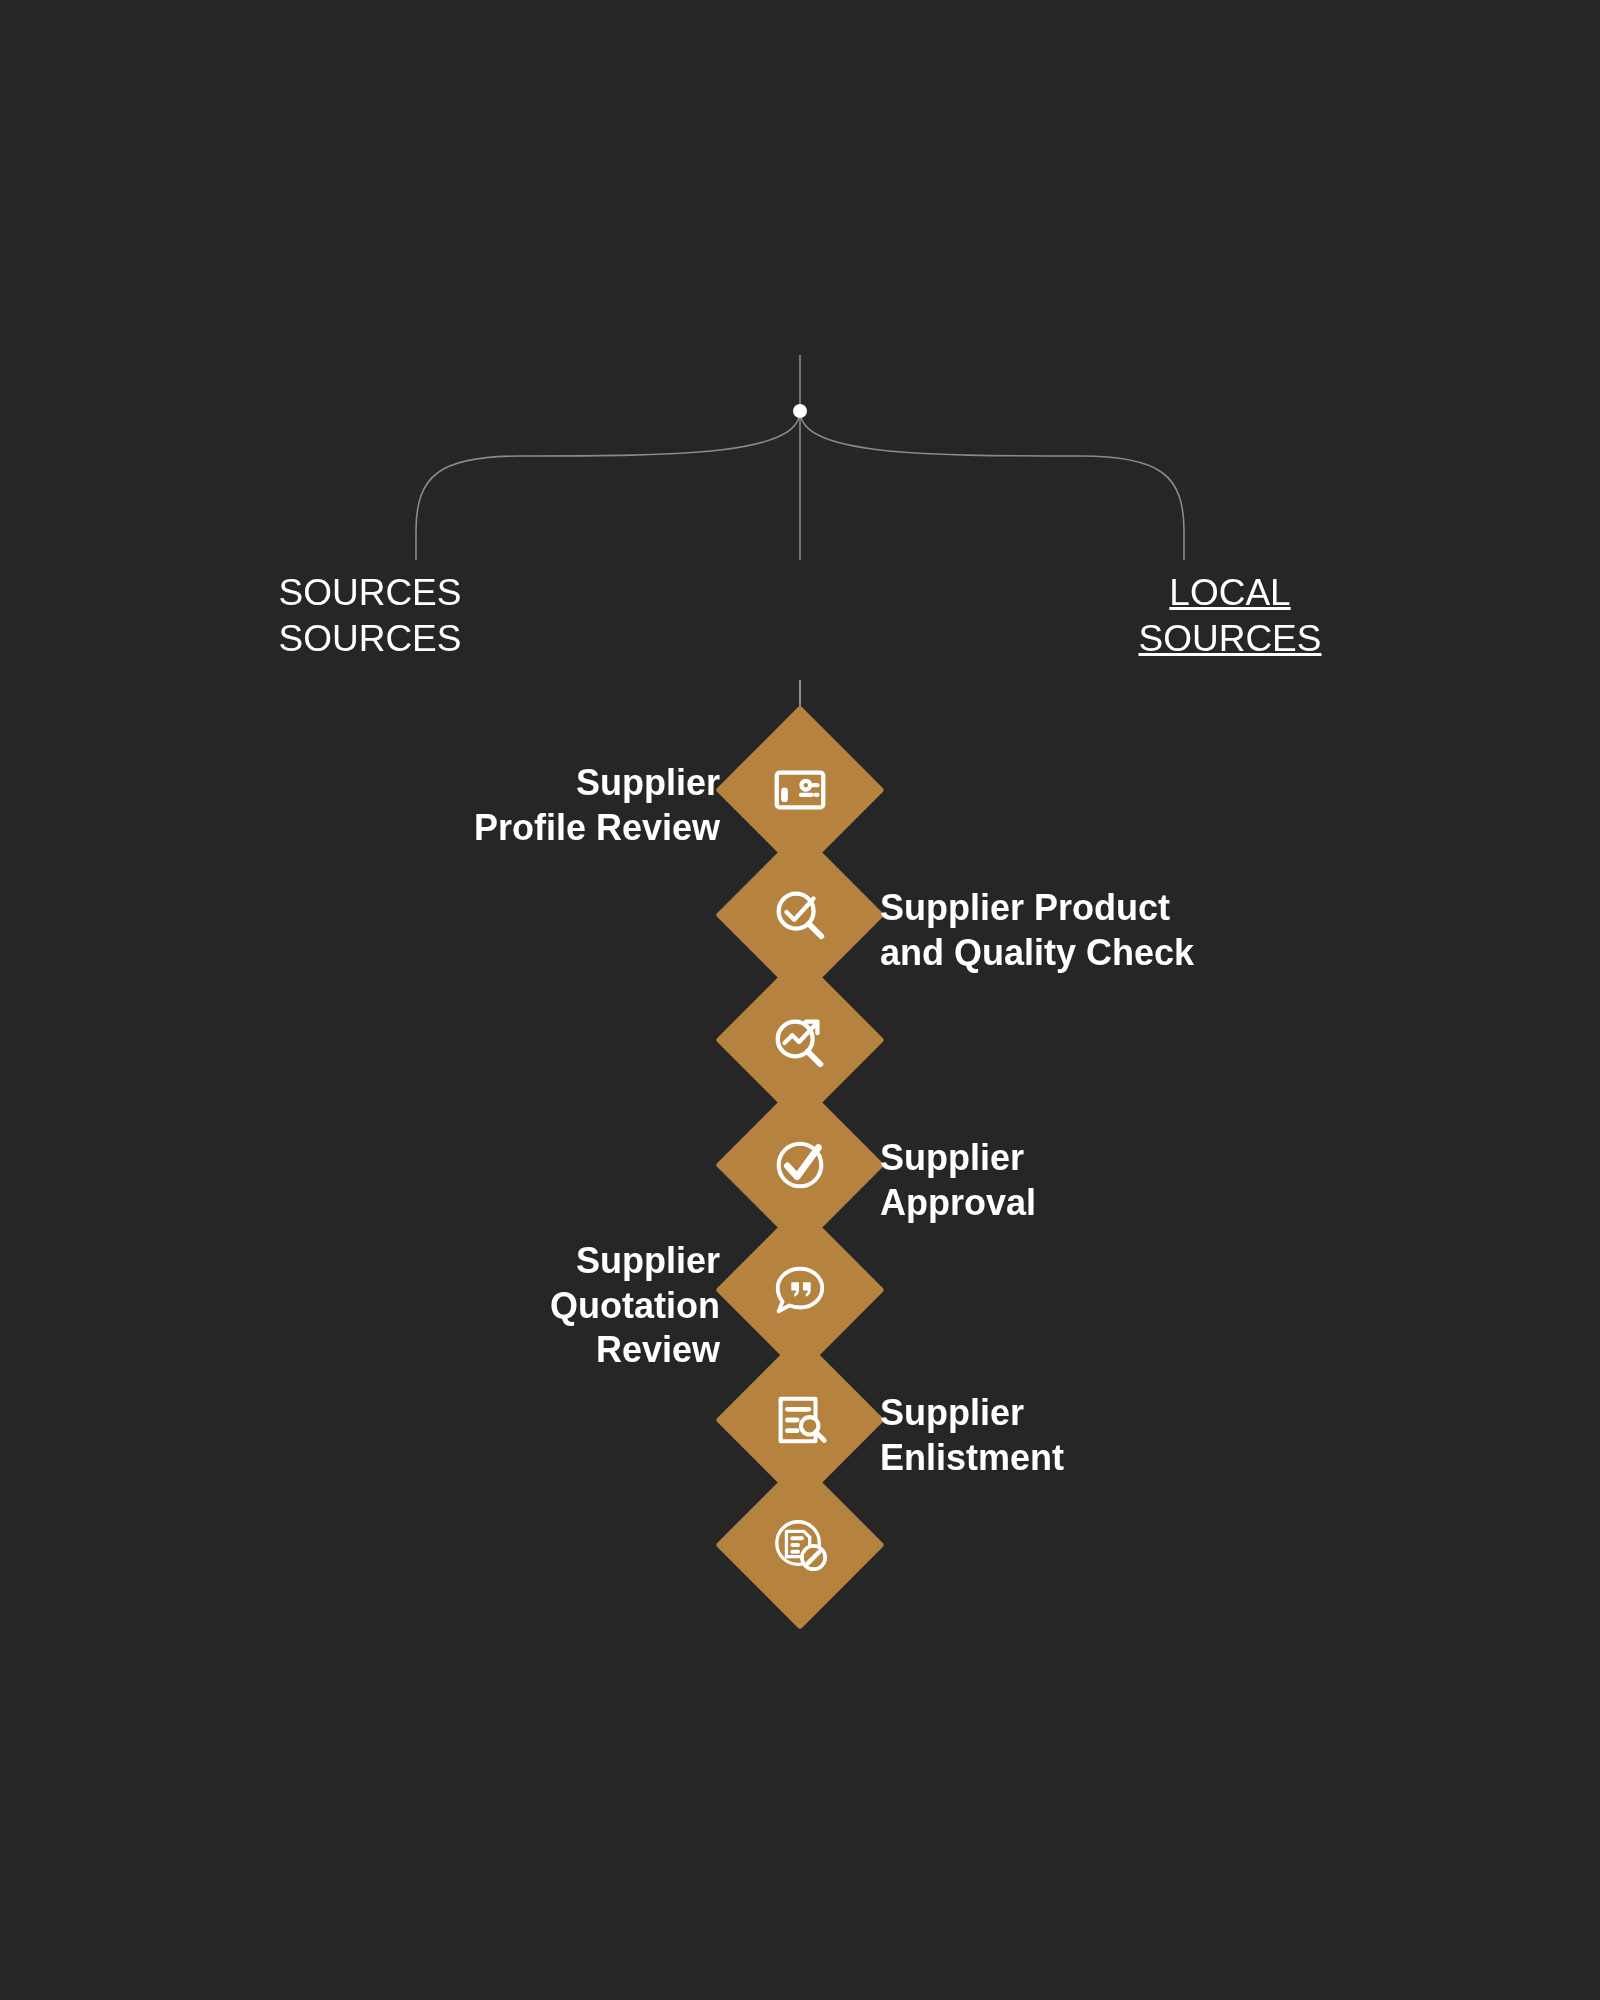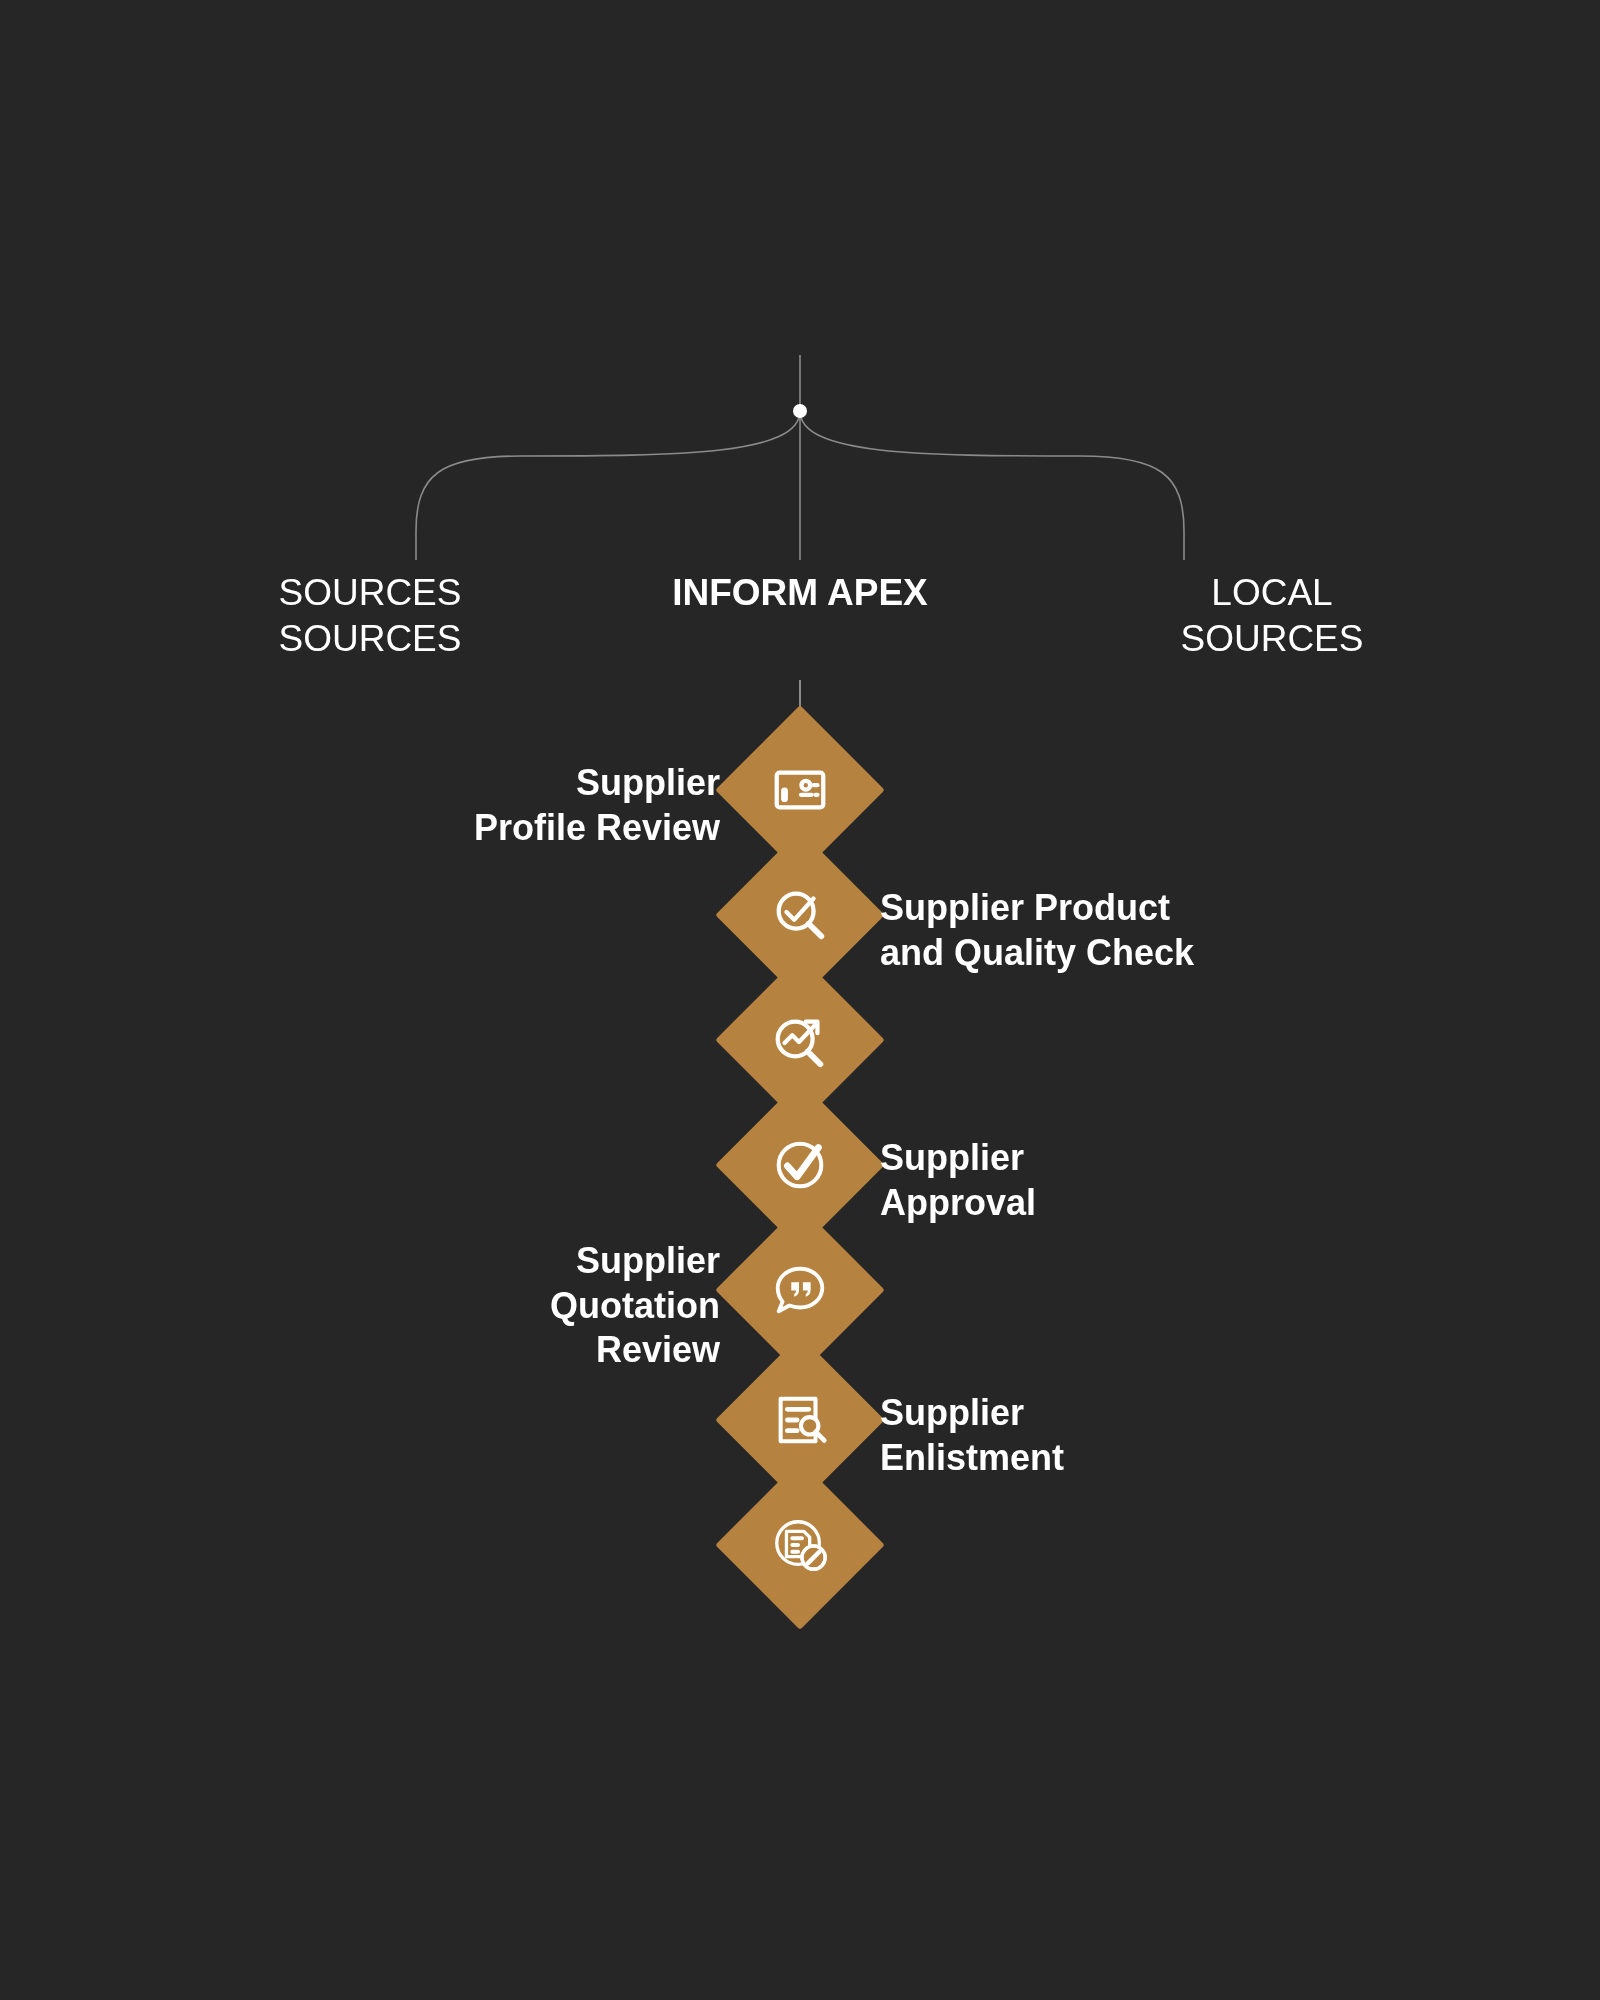--- a/index.html
+++ b/index.html
@@ -54,21 +54,21 @@
     position:absolute;
     text-align:center;
     color:#ffffff;
     font-size:37px;
     line-height:1.24;
   }
   .cat.light { font-weight:400; }
   .cat.bold  { font-weight:bold; }
   .cat-global { left:205px;  width:330px; }
   .cat-center { left:536px;  width:528px; }
-  .cat-local  { left:1107px; width:330px; }
+  .cat-local  { left:1065px; width:330px;text-decoration:underline; }
 
   
   .spine {
     position:absolute;
     left:799px;
     width:2px;
     background:#8a8a8a;
   }
 
   
@@ -140,21 +140,20 @@
 
     <circle cx="420" cy="56" r="7" fill="#ffffff"></circle>
   </svg>
 
   <div class="cat-row">
     <div class="cat light cat-global">
       <div>SOURCES</div>
       <div>SOURCES</div>
     </div>
     <div class="cat bold cat-center">
-      <div>INFORM APEX</div>
     </div>
     <div class="cat light cat-local">
       <div>LOCAL</div>
       <div>SOURCES</div>
     </div>
   </div>
 
   <div class="spine" style="top:680px;height:50px;"></div>
   <div class="spine" style="top:850px;height:25px;"></div>
   <div class="spine" style="top:975px;height:25px;"></div>

